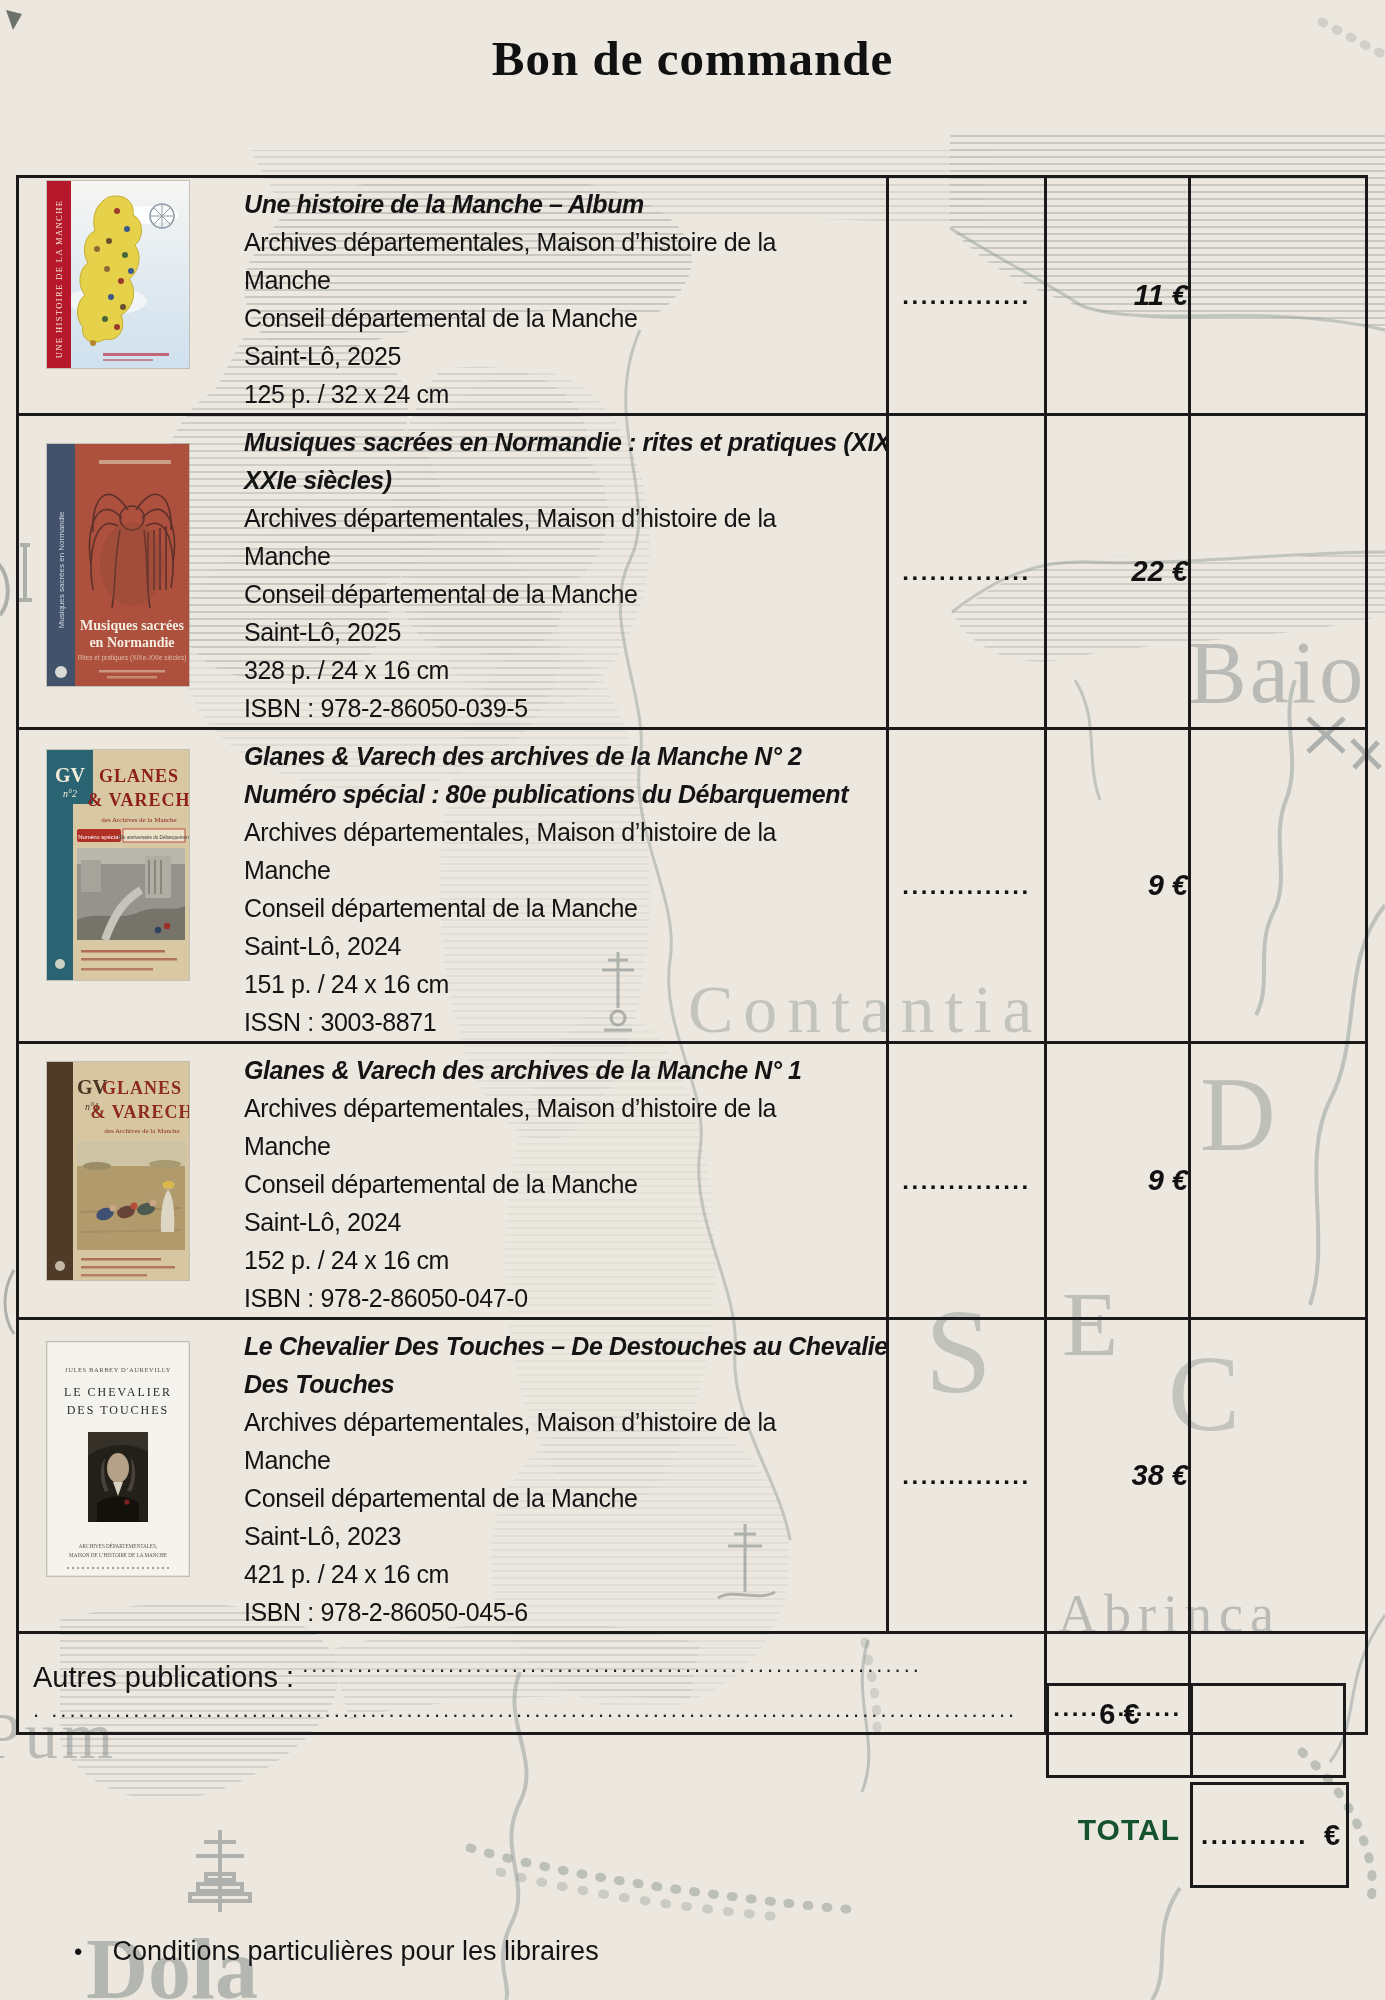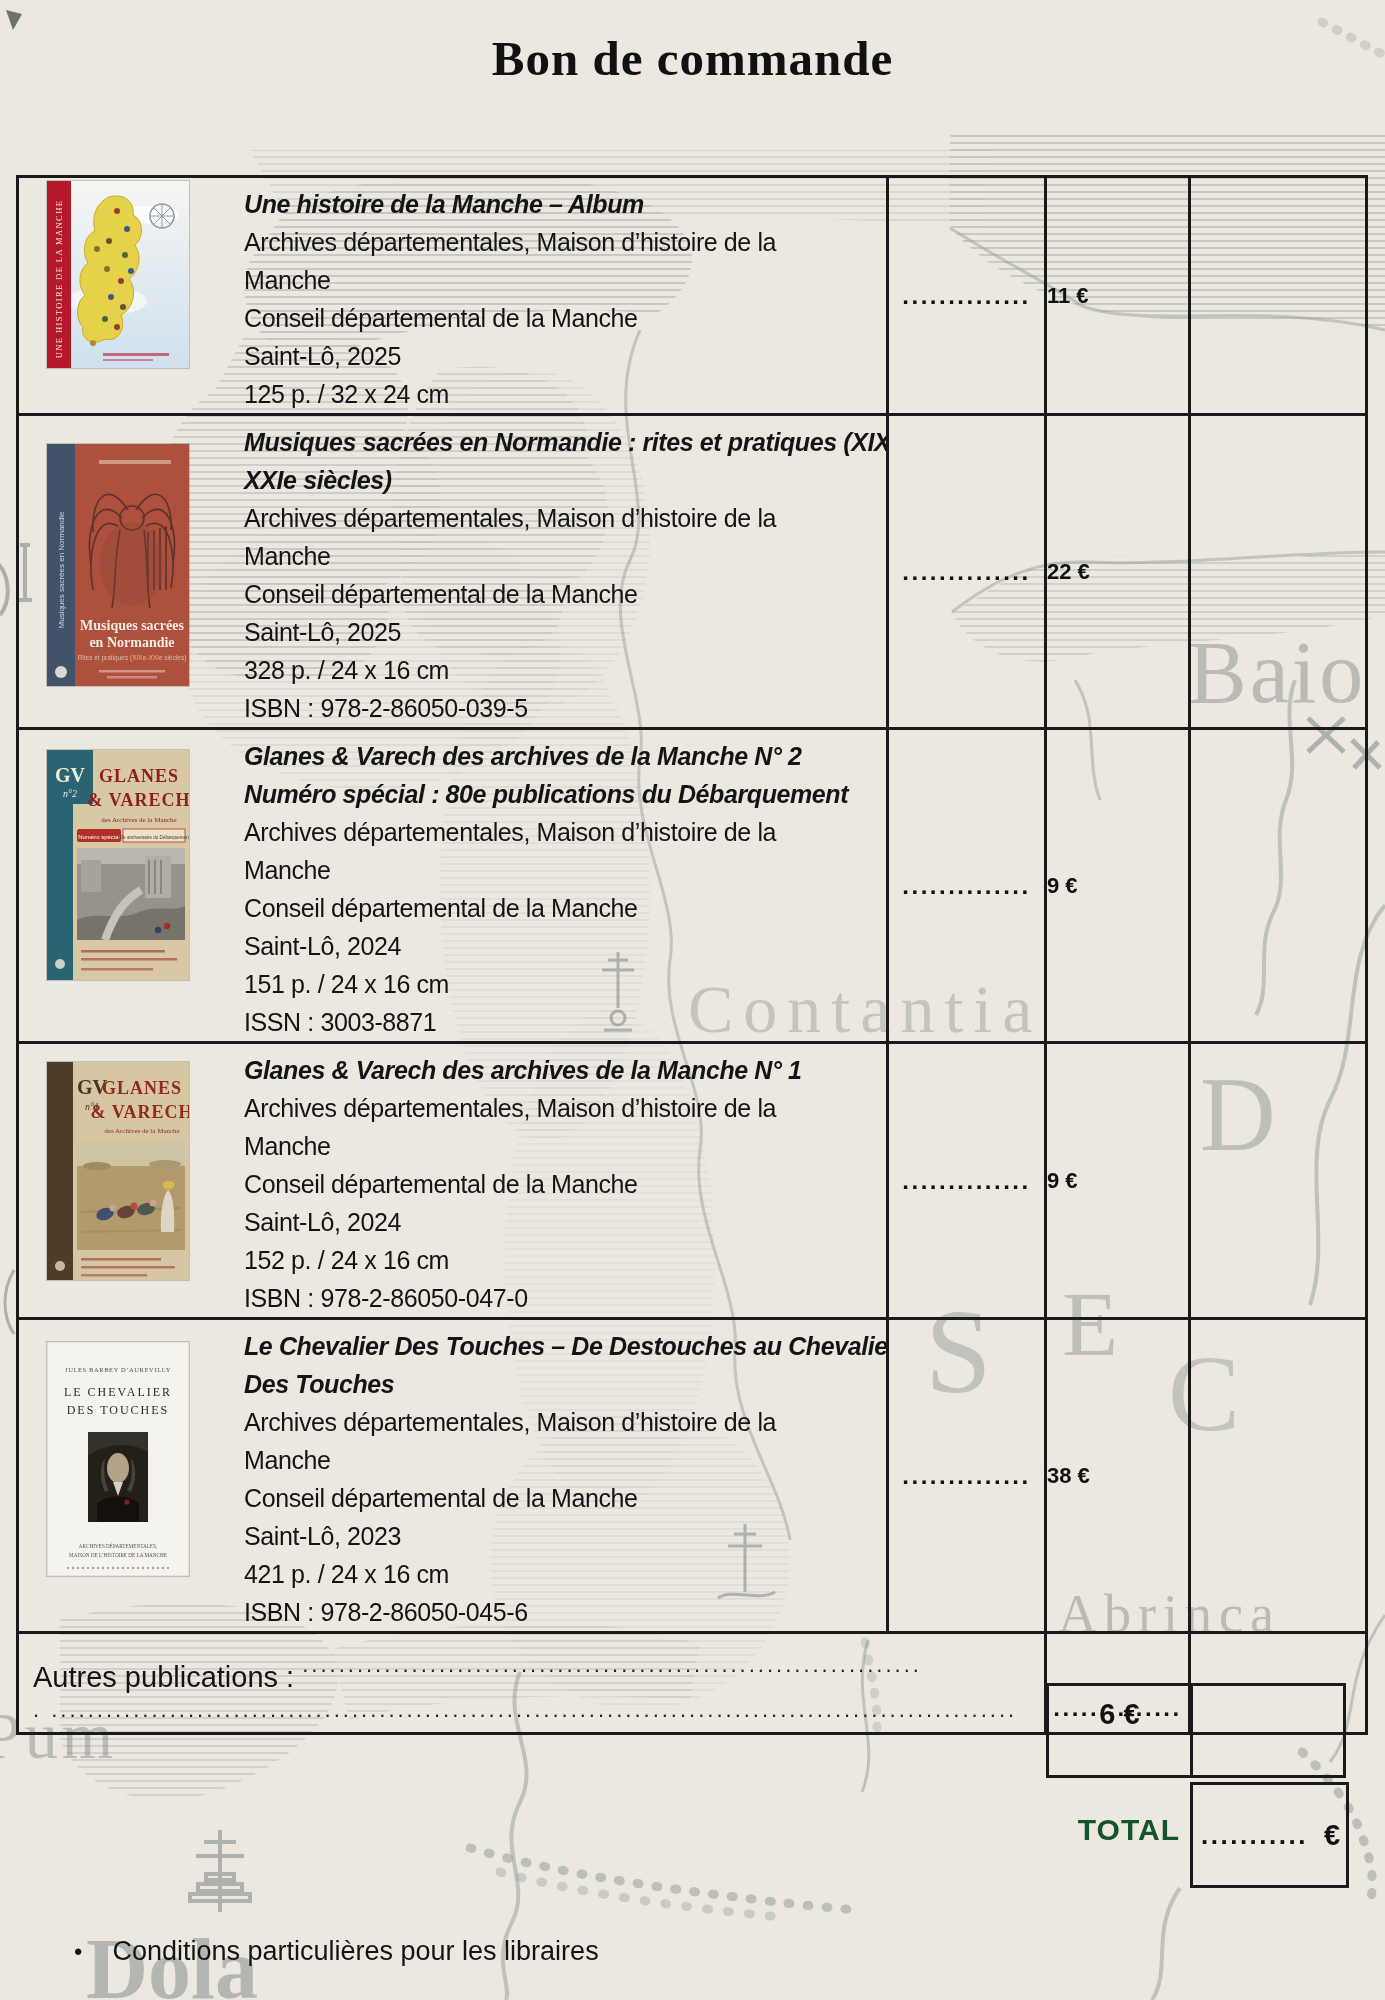--- a/index.html
+++ b/index.html
@@ -16,21 +16,21 @@
   th.hdr{font-size:29px;font-weight:700;text-align:center;vertical-align:middle;color:#111;line-height:34px;}
   .book-cell{vertical-align:top;}
   .bookwrap{display:flex;align-items:flex-start;}
   .cover{flex:0 0 auto;margin-left:28px;}
   .cover svg{display:block;box-shadow:0 0 0 1px rgba(120,115,105,.35);}
   .desc{margin-left:55px;padding-top:7px;font-size:25px;letter-spacing:-0.4px;line-height:38px;white-space:nowrap;color:#141414;}
   .desc .ln{height:38px;}
   .desc .t{font-weight:700;font-style:italic;}
   .qty-cell{text-align:center;vertical-align:middle;}
   .qdots{font-weight:700;font-size:24px;letter-spacing:2.5px;color:#111;}
-  .price-cell{text-align:left;vertical-align:middle;font-weight:700;font-size:22px;color:#111;}
+  .price-cell{text-align:right;vertical-align:middle;font-weight:700;font-size:29px;color:#111;font-style:italic;}
   .total-col{}
 
   .autres-cell{vertical-align:top;padding:8px 0 0 14px !important;font-size:29px;color:#141414;}
   .autres-line{height:45px;line-height:45px;white-space:nowrap;}
   .dotfill{display:inline-block;overflow:hidden;white-space:nowrap;vertical-align:baseline;
            font-weight:400;font-size:22px;letter-spacing:3px;color:#222;}
   .autres-unit{text-align:center;vertical-align:bottom;padding-bottom:10px !important;}
 
   .frais-text{position:absolute;left:16px;top:1690px;width:1012px;text-align:right;
       font-weight:700;font-size:29px;line-height:40px;color:#111;}

